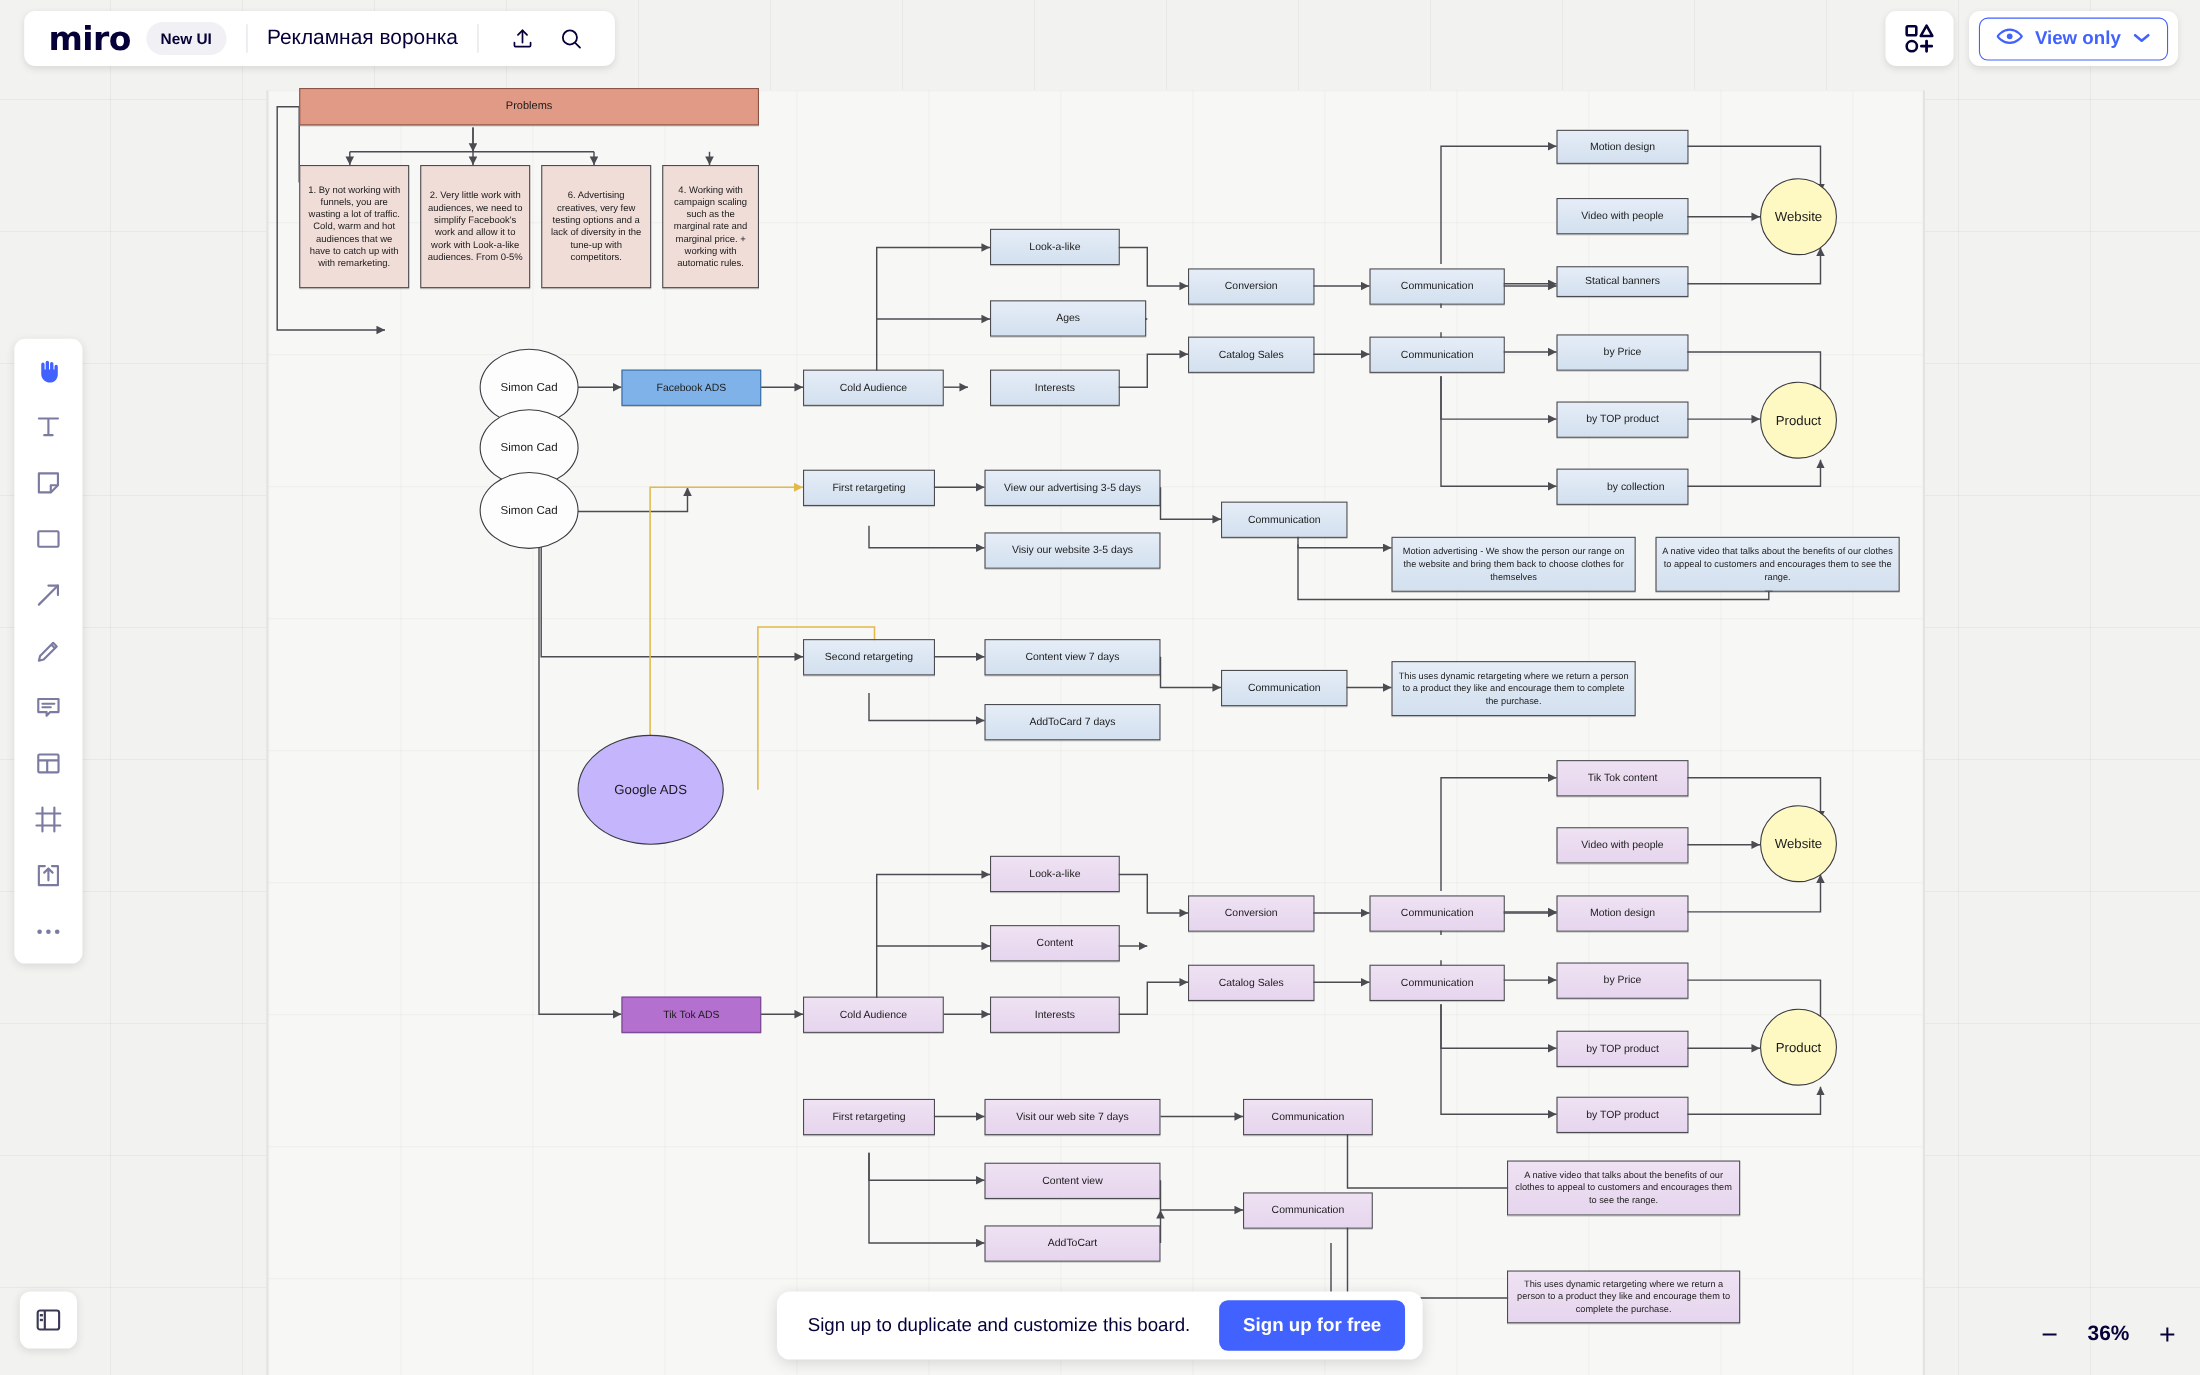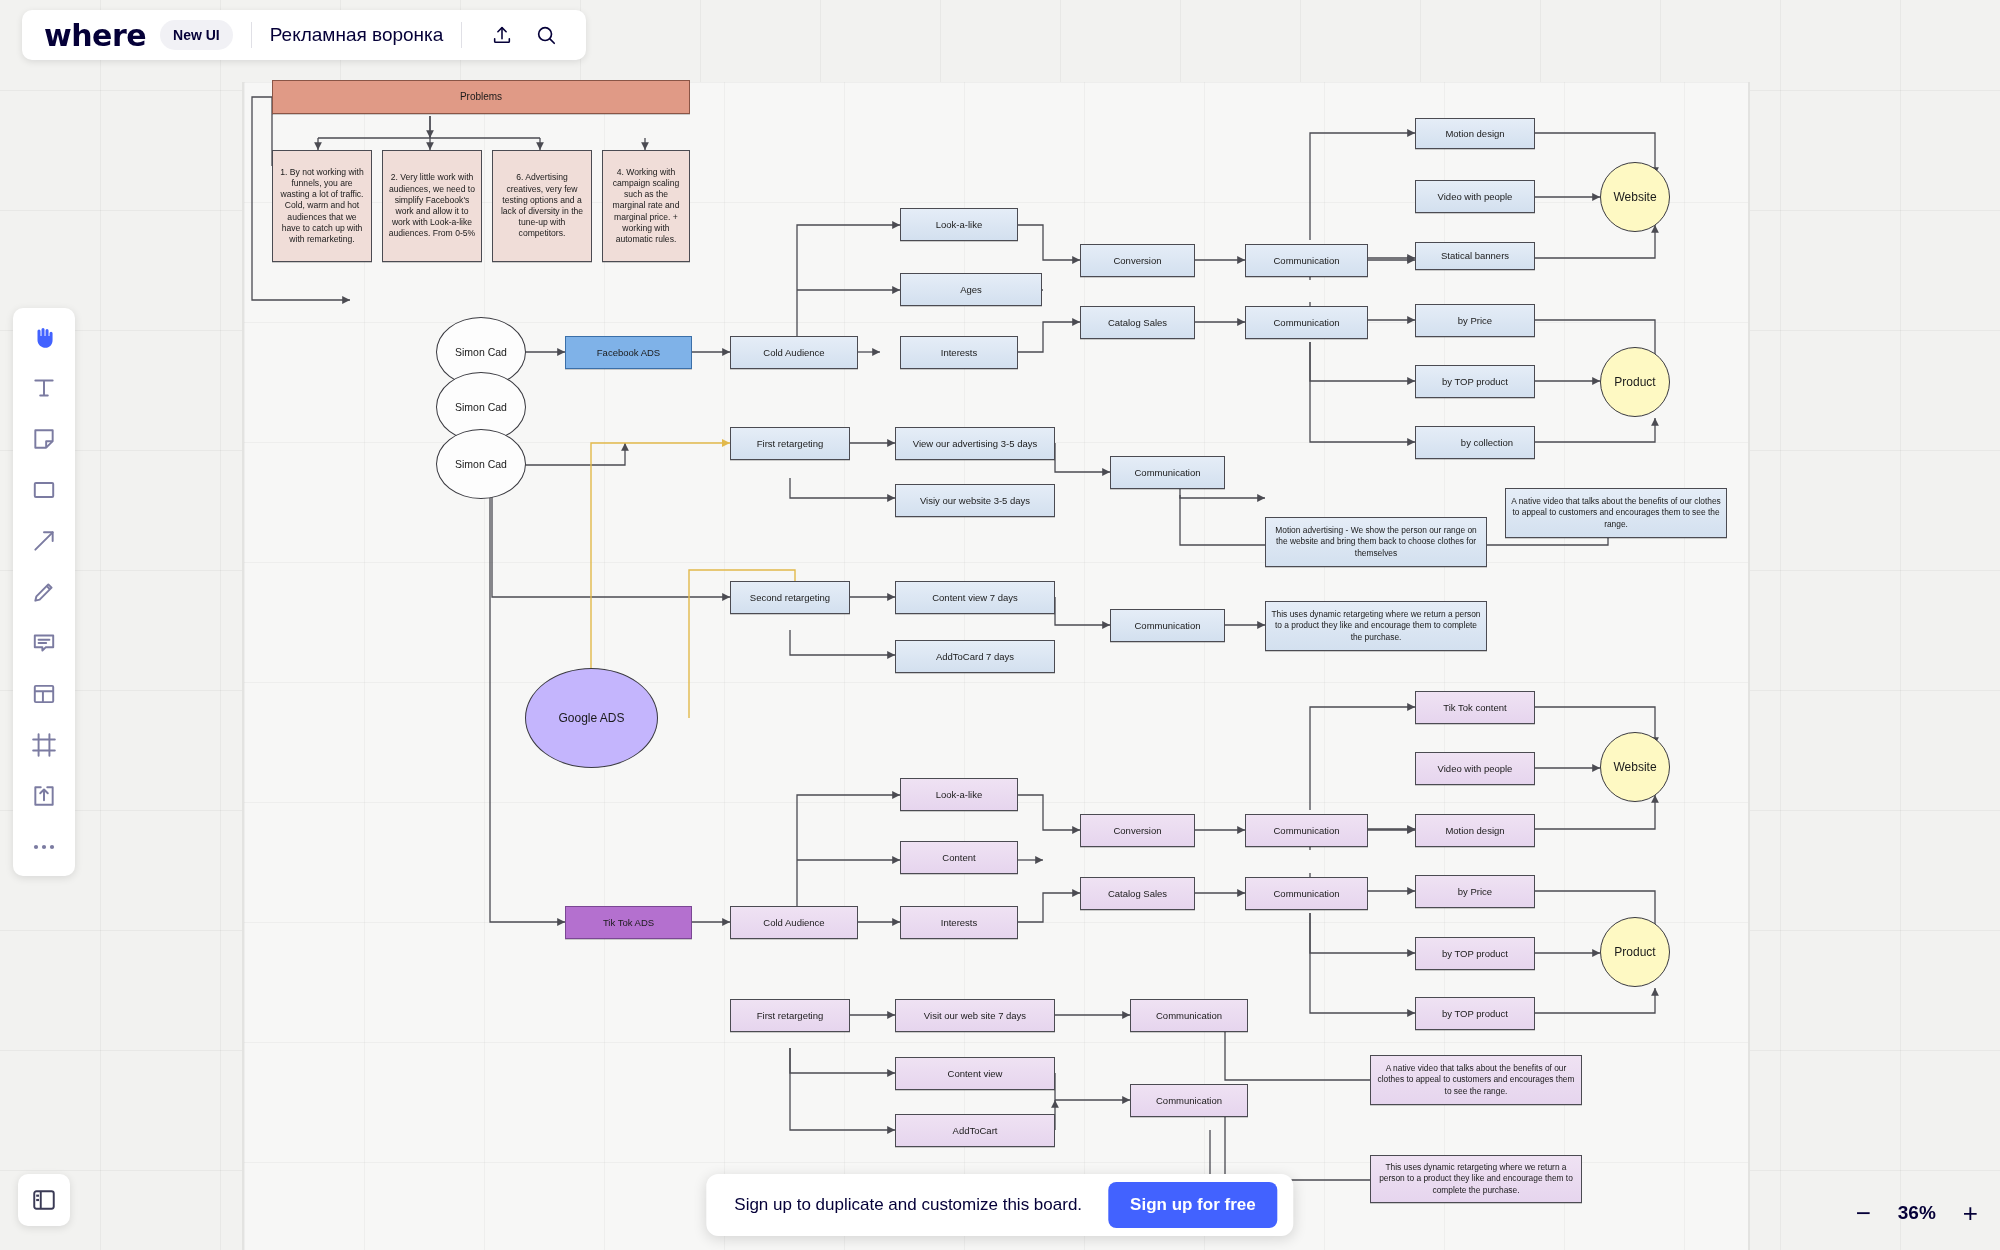--- a/index.html
+++ b/index.html
@@ -271,21 +271,21 @@
   <div class="node blue" style="left:1415px;top:365px;width:120px;height:33px;">by TOP product</div>
   <div class="node blue" style="left:1415px;top:426px;width:120px;height:33px;padding-left:28px;">by collection</div>
 
   <div class="circle" style="left:1600px;top:162px;width:70px;height:70px;">Website</div>
   <div class="circle" style="left:1600px;top:347px;width:70px;height:70px;">Product</div>
 
   <div class="node blue" style="left:730px;top:427px;width:120px;height:33px;">First retargeting</div>
   <div class="node blue" style="left:895px;top:427px;width:160px;height:33px;">View our advertising 3-5 days</div>
   <div class="node blue" style="left:895px;top:484px;width:160px;height:33px;">Visiy our website 3-5 days</div>
   <div class="node blue" style="left:1110px;top:456px;width:115px;height:33px;">Communication</div>
-  <div class="node blue note" style="left:1265px;top:517px;width:222px;height:50px;">Motion advertising - We show the person our range on the website and bring them back to choose clothes for themselves</div>
+  <div class="node blue note" style="left:1265px;top:488px;width:222px;height:50px;">Motion advertising - We show the person our range on the website and bring them back to choose clothes for themselves</div>
   <div class="node blue note" style="left:1505px;top:488px;width:222px;height:50px;">A native video that talks about the benefits of our clothes to appeal to customers and encourages them to see the range.</div>
 
   <div class="node blue" style="left:730px;top:581px;width:120px;height:33px;">Second retargeting</div>
   <div class="node blue" style="left:895px;top:581px;width:160px;height:33px;">Content view 7 days</div>
   <div class="node blue" style="left:895px;top:640px;width:160px;height:33px;">AddToCard 7 days</div>
   <div class="node blue" style="left:1110px;top:609px;width:115px;height:33px;">Communication</div>
   <div class="node blue note" style="left:1265px;top:601px;width:222px;height:50px;">This uses dynamic retargeting where we return a person to a product they like and encourage them to complete the purchase.</div>
 
   <div class="node purple" style="left:730px;top:906px;width:128px;height:33px;">Cold Audience</div>
   <div class="node purple" style="left:900px;top:778px;width:118px;height:33px;">Look-a-like</div>
@@ -310,40 +310,66 @@
   <div class="node purple" style="left:730px;top:999px;width:120px;height:33px;">First retargeting</div>
   <div class="node purple" style="left:895px;top:999px;width:160px;height:33px;">Visit our web site 7 days</div>
   <div class="node purple" style="left:895px;top:1057px;width:160px;height:33px;">Content view</div>
   <div class="node purple" style="left:895px;top:1114px;width:160px;height:33px;">AddToCart</div>
   <div class="node purple" style="left:1130px;top:999px;width:118px;height:33px;">Communication</div>
   <div class="node purple" style="left:1130px;top:1084px;width:118px;height:33px;">Communication</div>
   <div class="node purple note" style="left:1370px;top:1055px;width:212px;height:50px;">A native video that talks about the benefits of our clothes to appeal to customers and encourages them to see the range.</div>
   <div class="node purple note" style="left:1370px;top:1155px;width:212px;height:48px;">This uses dynamic retargeting where we return a person to a product they like and encourage them to complete the purchase.</div>
 
   <div class="topbar">
-    <div class="miro-logo">where</div>
+    <div class="miro-logo">miro</div>
     <div class="pill">New UI</div>
     <div class="vdiv"></div>
     <div class="board-title">Рекламная воронка</div>
     <div class="vdiv"></div>
     <div class="tb-icon">
       <svg width="22" height="22" viewBox="0 0 24 24" fill="none" stroke="#050038" stroke-width="1.7" stroke-linecap="round" stroke-linejoin="round">
         <path d="M12 16V4"></path>
           <path d="M7.5 8.5L12 4l4.5 4.5"></path>
           <path d="M4 16v3a1 1 0 0 0 1 1h14a1 1 0 0 0 1-1v-3"></path>
       </svg>
     </div>
     <div class="tb-icon">
       <svg width="22" height="22" viewBox="0 0 24 24" fill="none" stroke="#050038" stroke-width="1.8" stroke-linecap="round">
         <circle cx="11" cy="11" r="7"></circle>
           <path d="M16.5 16.5L21 21"></path>
       </svg>
     </div>
   </div>
 
+  <div class="tr-group">
+    <div class="sq-btn">
+      <svg width="28" height="28" viewBox="0 0 24 24" fill="#050038">
+        <rect x="2" y="2.5" width="7.5" height="7" rx="1" fill="none" stroke="#050038" stroke-width="2"></rect>
+        <path d="M17.5 2 L22 10 H13 Z" fill="none" stroke="#050038" stroke-width="2" stroke-linejoin="round"></path>
+        <circle cx="6" cy="18" r="4" fill="none" stroke="#050038" stroke-width="2"></circle>
+        <path d="M17.5 14v8M13.5 18h8" stroke="#050038" stroke-width="2.2" stroke-linecap="round"></path>
+      </svg>
+    </div>
+    <div class="viewonly-wrap">
+      <div class="viewonly">
+        <span>
+          <svg width="24" height="18" viewBox="0 0 24 18" fill="none" stroke="#4262ff" stroke-width="2">
+            <path d="M1 9s4-6 11-6 11 6 11 6-4 6-11 6S1 9 1 9z"></path>
+              <circle cx="12" cy="9" r="2.6" fill="#4262ff" stroke="none"></circle>
+          </svg>
+        </span>
+        <span>View only</span>
+        <span>
+          <svg width="16" height="11" viewBox="0 0 16 11" fill="none" stroke="#4262ff" stroke-width="2.3" stroke-linecap="round" stroke-linejoin="round">
+            <path d="M2 3l6 5 6-5"></path>
+          </svg>
+        </span>
+      </div>
+    </div>
+  </div>
 
   <div class="toolbar">
     <div class="tool active">
       <svg width="26" height="26" viewBox="0 0 24 24" fill="#4262ff">
         <path d="M6 11V6.5a1.4 1.4 0 0 1 2.8 0V11h.9V5a1.4 1.4 0 0 1 2.8 0v6h.9V6a1.4 1.4 0 0 1 2.8 0v5h.9V8.5a1.4 1.4 0 0 1 2.8 0V15c0 4-2.8 7-6.5 7S6 19 6 15z"></path>
       </svg>
     </div>
     <div class="tool">
       <svg width="26" height="26" viewBox="0 0 24 24" fill="none" stroke="#7b7ba1" stroke-width="1.8" stroke-linecap="round">
         <path d="M4 5h16M12 5v14M8.5 19h7"></path>

